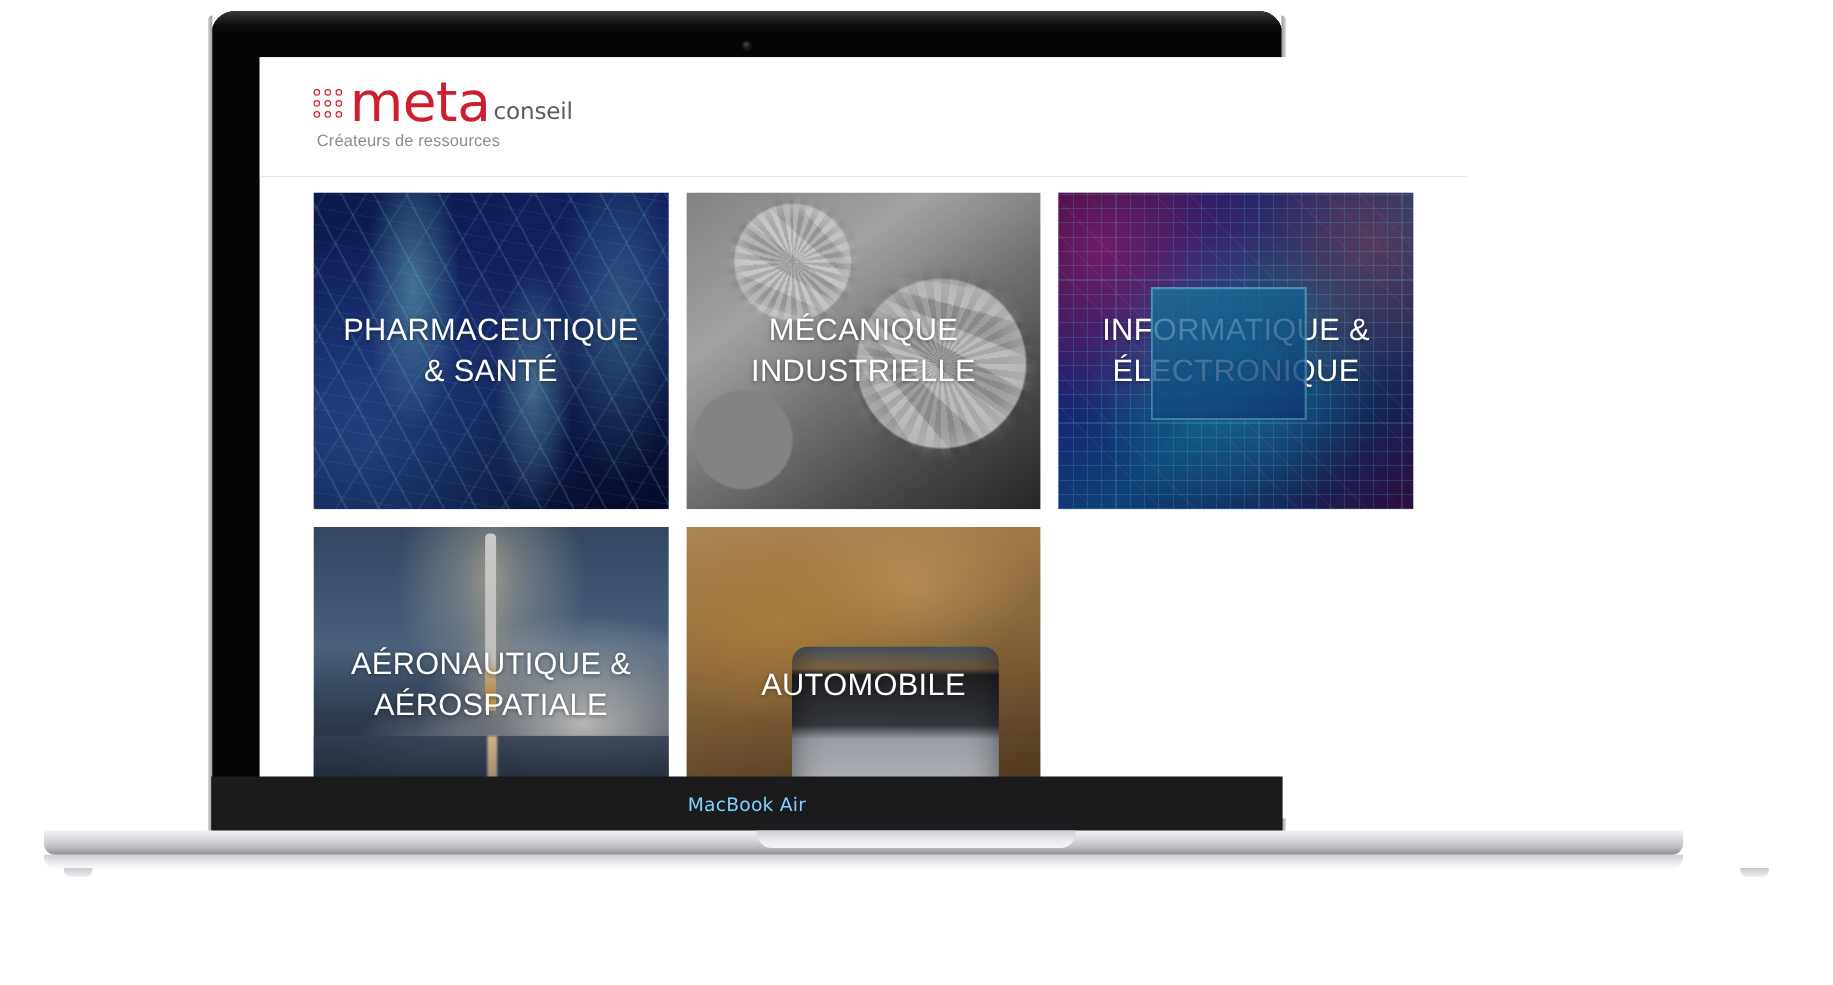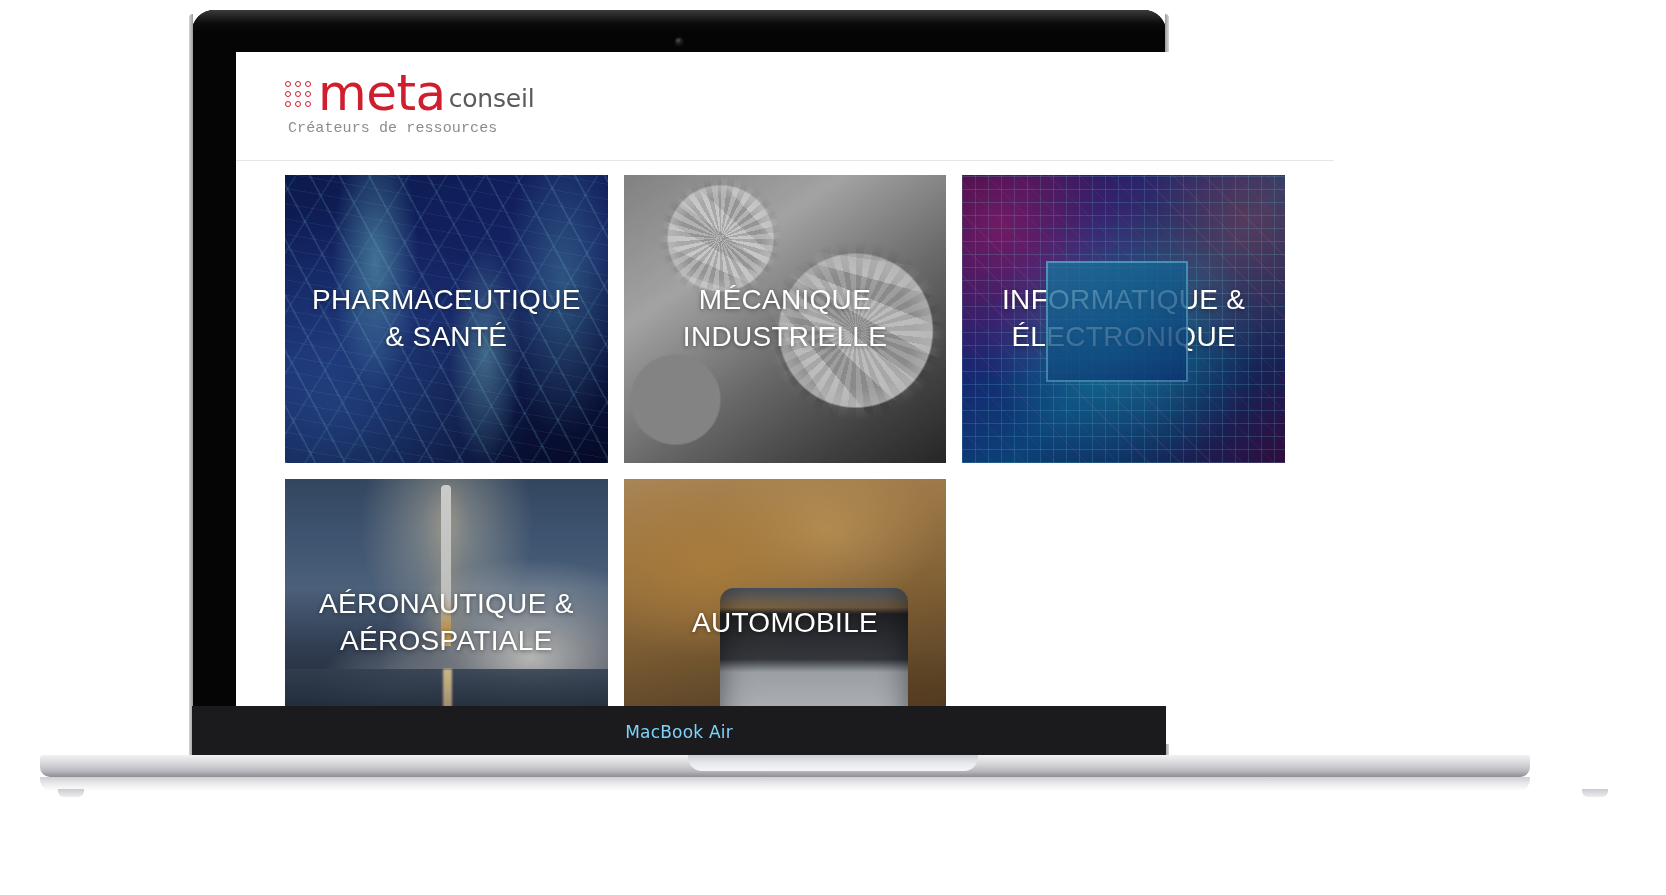--- a/index.html
+++ b/index.html
@@ -174,29 +174,29 @@
   .logo-meta {
     font-family: "DejaVu Sans", sans-serif;
     font-size: 50px;
     line-height: .92;
     color: #cf1f2e;
     font-weight: 400;
     letter-spacing: -0.5px;
   }
   .logo-conseil {
     font-family: "DejaVu Sans", sans-serif;
-    font-size: 25px;
+    font-size: 21px;
     color: #5b5b5b;
     font-weight: 400;
     margin-left: 3px;
     margin-bottom: 3px;
     letter-spacing: -0.2px;
   }
   .logo-tagline {
-    font-family: Liberation Mono, monospace;
+    font-family: Liberation Sans, sans-serif;
     font-size: 15px;
     color: #8d8d8d;
     margin-top: 4px;
     margin-left: 3px;
     letter-spacing: .1px;
   }
 
   .nav {
     position: absolute;
     left: 300px;

